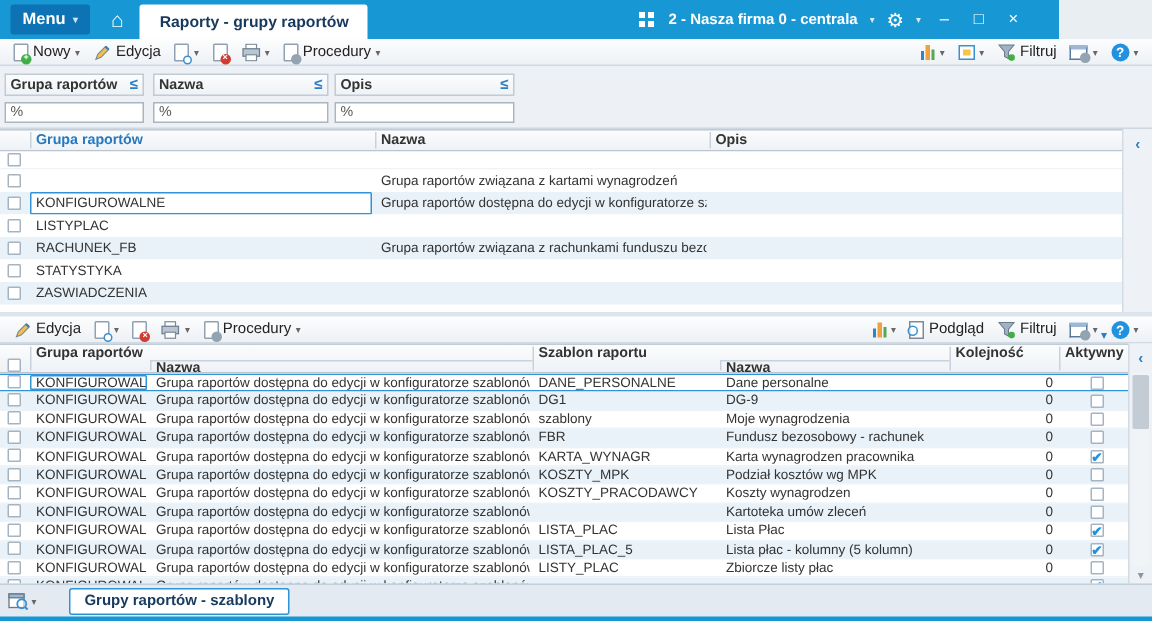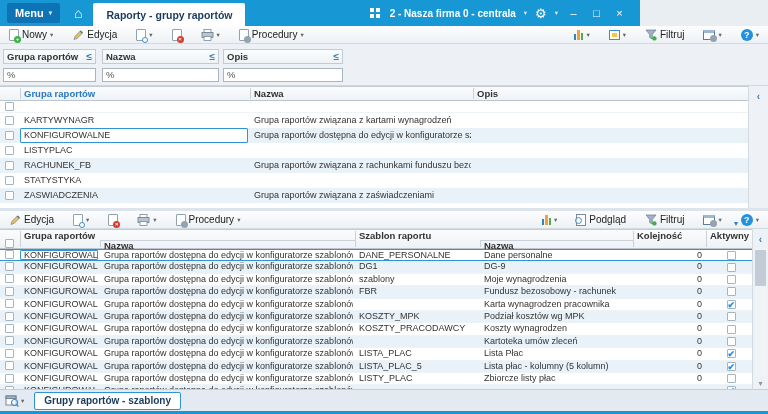--- a/index.html
+++ b/index.html
@@ -1,36 +1,36 @@
 <!DOCTYPE html>
 <html><head>
 <meta charset="utf-8">
 <style>
   * { margin:0; padding:0; box-sizing:border-box; }
   html,body { background:#9ab2c6; }
   body { font-family:"Liberation Sans", sans-serif; }
   .window { position:relative; width:768px; height:414px; background:#e9eef3; overflow:hidden; }
 
   
-  .titlebar { position:absolute; top:0; left:0; width:640px; height:26px; background:#1797d4; display:flex; align-items:center; }
+  .titlebar { position:absolute; top:0; left:0; width:706px; height:26px; background:#1797d4; display:flex; align-items:center; }
   .menu-btn { margin-left:7px; height:20px; background:#0d73b4; color:#fff; font-weight:bold; font-size:11px; padding:0 8px; border-radius:2px; display:flex; align-items:center; gap:5px; }
   .menu-btn .chev { color:#cfe6f5; }
   .home { margin-left:14px; color:#fff; font-size:14px; line-height:26px; }
   .toptab { margin-left:11px; align-self:flex-end; height:23px; background:#fff; border-radius:2px 2px 0 0; display:flex; align-items:center; padding:0 13px; font-size:10.5px; font-weight:bold; color:#17395e; }
-  .trb { margin-left:auto; display:flex; align-items:center; gap:8px; padding-right:13px; color:#fff; }
+  .trb { margin-left:auto; display:flex; align-items:center; gap:8px; padding-right:23px; color:#fff; }
   .apps { display:grid; grid-template-columns:4px 4px; grid-gap:2px; margin-right:2px; }
   .apps i { width:4px; height:4px; background:#fff; }
   .company { font-size:10px; font-weight:bold; white-space:nowrap; }
   .gear { font-size:13px; }
   .winbtn { font-size:11px; width:15px; text-align:center; }
   .chev { font-size:6.5px; color:#666; }
   .trb .chev { color:#d7ebf8; }
 
   
-  .tbar { position:absolute; left:0; width:768px; height:18px; background:linear-gradient(#fdfdfe,#edf1f5); border-bottom:1px solid #d2dae2; display:flex; align-items:center; font-size:10px; color:#222; padding:0 5px; gap:11px; }
+  .tbar { position:absolute; left:0; width:768px; height:18px; background:linear-gradient(#fdfdfe,#edf1f5); border-bottom:1px solid #d2dae2; display:flex; align-items:center; font-size:10px; color:#222; padding:0 5px; gap:1px; }
   .tbar1 { top:26px; }
   .tbar2 { top:211px; }
   .tbtn { display:flex; align-items:center; gap:3px; padding:1px 4px; border-radius:2px; white-space:nowrap; }
   .spring { flex:1; }
   .doc { position:relative; width:10px; height:12px; background:#fff; border:1px solid #8fa1b2; border-radius:1px; }
   .badge { position:absolute; right:-3px; bottom:-3px; width:7px; height:7px; border-radius:50%; font-size:6px; line-height:7px; color:#fff; text-align:center; font-weight:bold; }
   .b-green { background:#3faf46; }
   .b-red { background:#d43b30; }
   .b-gray { background:#8headeb; background:#94a3b1; }
   .b-mag { background:#fff; border:1.5px solid #3a8fd0; width:6px; height:6px; }
@@ -95,21 +95,21 @@
   .c2-order { left:633px; width:72px; text-align:right; padding-right:3px; padding-left:0; }
   .c2-active{ left:706px; width:46px; display:flex; align-items:center; justify-content:center; }
   .strip2 { left:752px; top:229px; width:16px; height:160px; }
   .sb-track { position:absolute; top:20px; bottom:12px; left:2px; right:2px; background:#f1f4f7; }
   .sb-thumb { position:absolute; top:21px; left:2px; right:2px; height:36px; background:#c3ccd4; border-radius:1px; }
   .sb-down { position:absolute; bottom:1px; left:0; right:0; color:#8a97a3; font-size:8px; }
   .expander { position:absolute; left:734px; top:219px; color:#2e7fc1; font-size:8px; }
 
   
   .bbar { position:absolute; top:389px; left:0; width:768px; height:22px; background:#e3eaf1; border-top:1px solid #c3cfd9; display:flex; align-items:center; }
-  .btab { margin-left:10px; background:#fff; border:1px solid #2f93d6; border-radius:2px; padding:2px 9px 3px; font-size:10px; font-weight:bold; color:#173a5e; white-space:nowrap; }
+  .btab { margin-left:22px; background:#fff; border:1px solid #2f93d6; border-radius:2px; padding:2px 9px 3px; font-size:10px; font-weight:bold; color:#173a5e; white-space:nowrap; }
   .bicon { margin-left:5px; display:flex; align-items:center; gap:2px; }
   .bstrip { position:absolute; bottom:0; left:0; width:768px; height:3px; background:#1797d4; }
 </style>
 </head>
 <body>
 
 <div class="window">
 
   <div class="titlebar">
     <div class="menu-btn">
@@ -244,21 +244,20 @@
     <span class="vl" style="left:250px; top:1px; bottom:1px;"></span>
     <span class="vl" style="left:473px; top:1px; bottom:1px;"></span>
   </div>
   <div class="g1body">
     <div class="g1empty">
       <span class="cb rowcb"></span>
     </div>
     <div id="g1-rows">
         <div class="g1row">
           <div class="cb rowcb"></div>
-          <div class="cell c-g1group">KARTYWYNAGR</div>
           <div class="cell c-g1name">Grupa raportów związana z kartami wynagrodzeń</div>
           <div class="cell c-g1desc"></div>
         </div>
         <div class="g1row alt">
           <div class="cb rowcb"></div>
           <div class="cell c-g1group cellfocus">KONFIGUROWALNE</div>
           <div class="cell c-g1name">Grupa raportów dostępna do edycji w konfiguratorze szablonów raport</div>
           <div class="cell c-g1desc"></div>
         </div>
         <div class="g1row">
@@ -273,21 +272,20 @@
           <div class="cell c-g1desc"></div>
         </div>
         <div class="g1row">
           <div class="cb rowcb"></div>
           <div class="cell c-g1group">STATYSTYKA</div>
           <div class="cell c-g1desc"></div>
         </div>
         <div class="g1row alt">
           <div class="cb rowcb"></div>
           <div class="cell c-g1group">ZASWIADCZENIA</div>
-          <div class="cell c-g1name">Grupa raportów związana z zaświadczeniami</div>
           <div class="cell c-g1desc"></div>
         </div>
       </div>
   </div>
   <div class="strip strip1">
     <span class="collapse">‹</span>
   </div>
 
   <div class="splitter"></div>
 
@@ -419,20 +417,21 @@
           <div class="cell c2-tname">Fundusz bezosobowy - rachunek</div>
           <div class="cell c2-order">0</div>
           <div class="cell c2-active">
             <div class="cb"></div>
           </div>
         </div>
         <div class="g2row">
           <div class="cb rowcb"></div>
           <div class="cell c2-group">KONFIGUROWALNE</div>
           <div class="cell c2-gname">Grupa raportów dostępna do edycji w konfiguratorze szablonów raportów</div>
+          <div class="cell c2-tpl">KARTA_WYNAGR</div>
           <div class="cell c2-tname">Karta wynagrodzen pracownika</div>
           <div class="cell c2-order">0</div>
           <div class="cell c2-active">
             <div class="cb">✔</div>
           </div>
         </div>
         <div class="g2row alt">
           <div class="cb rowcb"></div>
           <div class="cell c2-group">KONFIGUROWALNE</div>
           <div class="cell c2-gname">Grupa raportów dostępna do edycji w konfiguratorze szablonów raportów</div>

